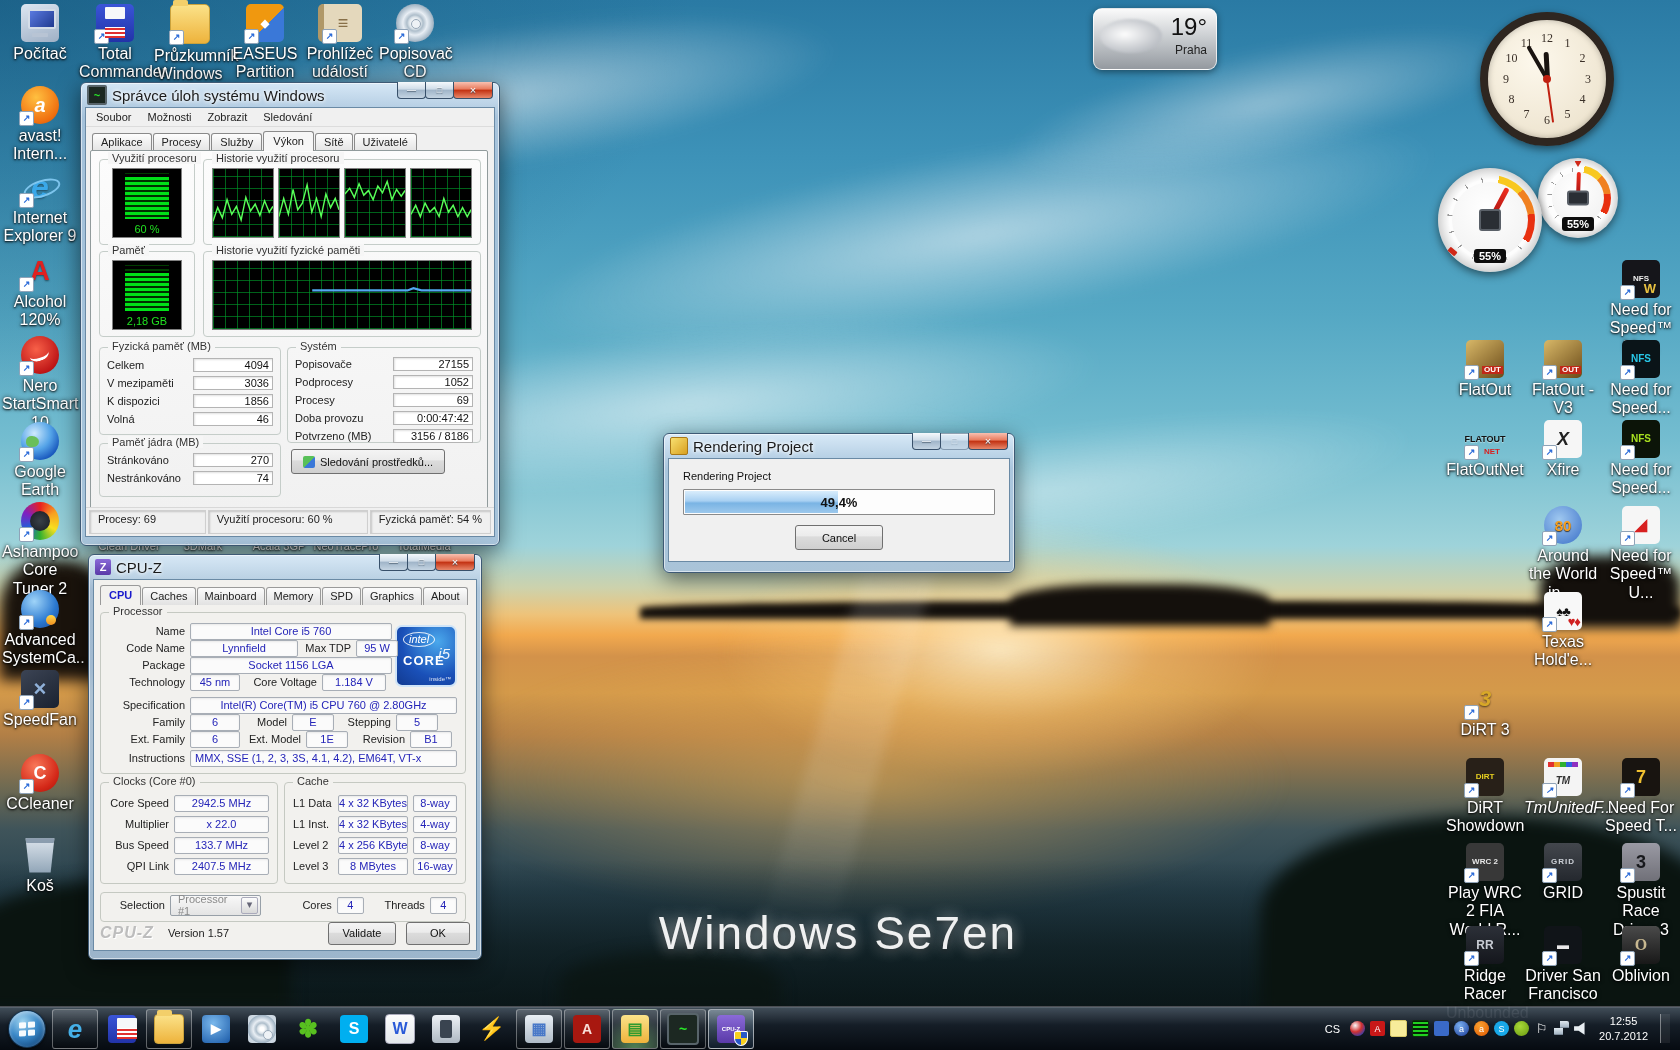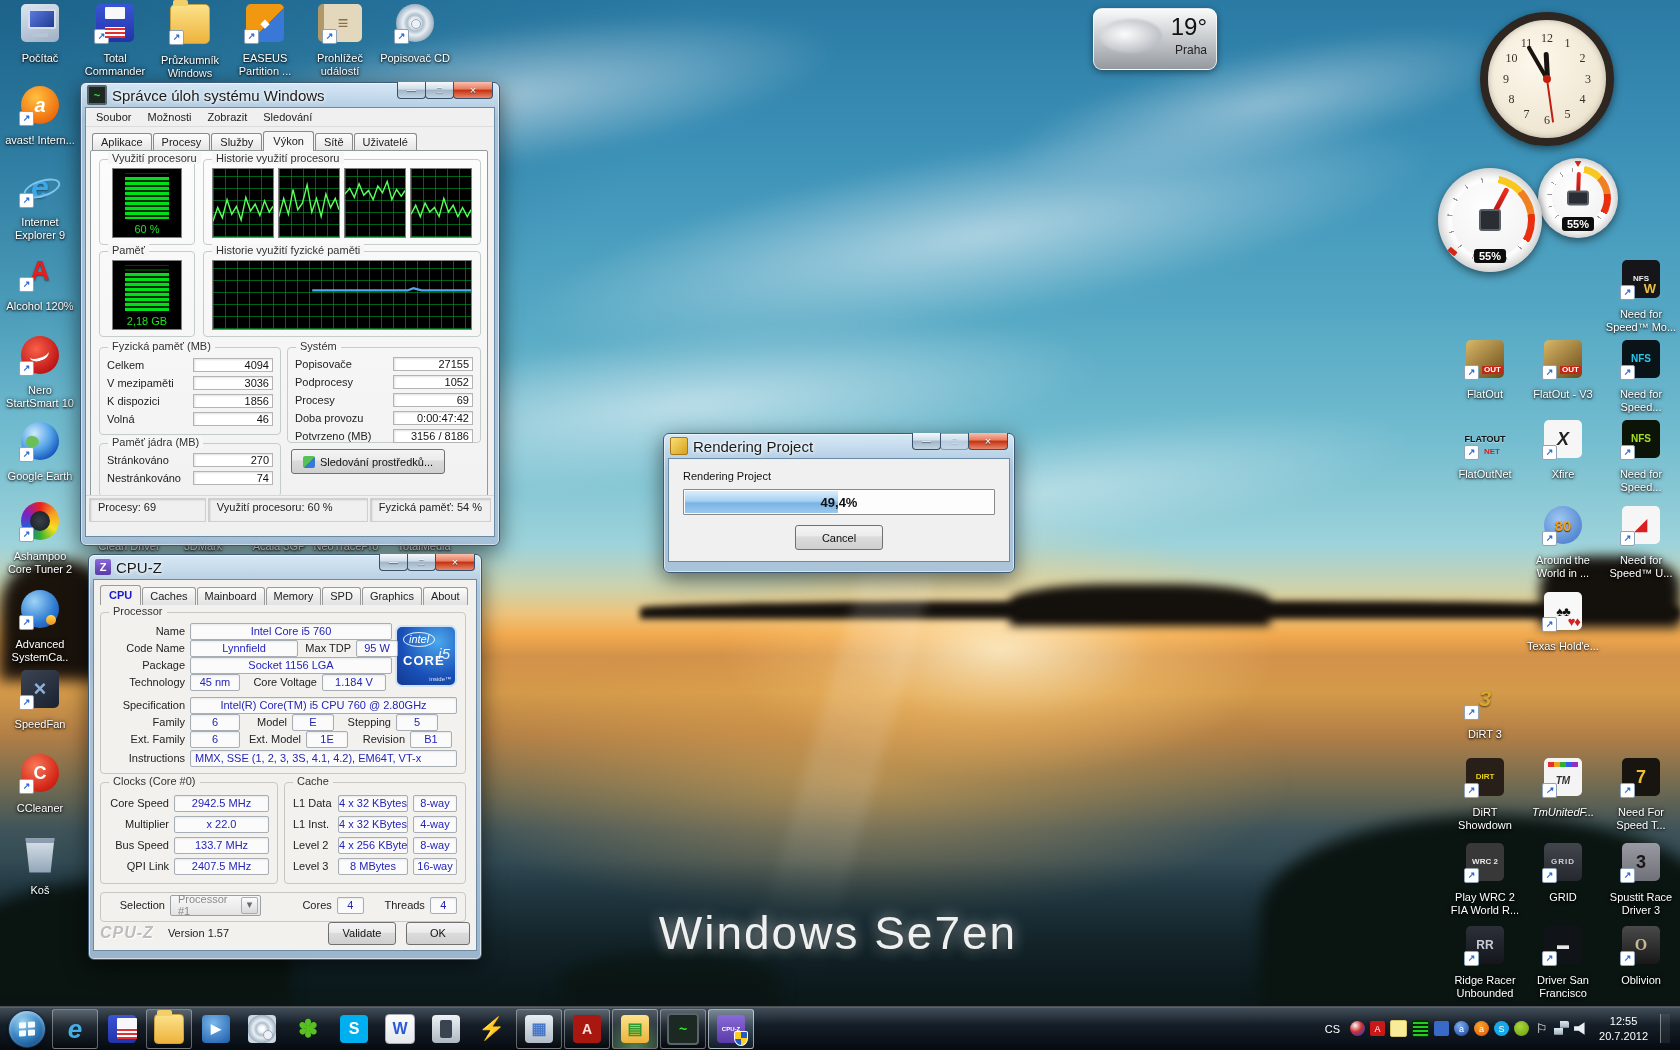--- a/index.html
+++ b/index.html
@@ -45,21 +45,21 @@
 
   
   .dicon{position:absolute;text-align:center;z-index:1;cursor:default}
   .tile{width:38px;height:38px;margin:0 auto;position:relative;border-radius:5px;
         display:flex;align-items:center;justify-content:center}
   .glyph{font-weight:bold;color:#fff;line-height:1}
   .glyph2{position:absolute;font-weight:bold;line-height:1}
   .sc-arrow{position:absolute;left:-2px;bottom:-2px;width:13px;height:13px;background:#fff;
     border:1px solid #8fa3b8;border-radius:2px;color:#2a6ad8;font-size:9px;line-height:12px;
     text-align:center;font-weight:bold}
-  .dlabel{margin-top:10px;font-size:11px;line-height:1.15;color:#fff;
+  .dlabel{margin-top:3px;font-size:16px;line-height:1.15;color:#fff;
     text-shadow:0 1px 2px rgba(0,0,0,.95),0 0 4px rgba(0,0,0,.8)}
   .mid-label{position:absolute;z-index:1;text-align:center;font-size:11px;color:#fff;
     text-shadow:0 1px 2px rgba(0,0,0,.95),0 0 4px rgba(0,0,0,.8)}
 
   
   .ic-computer{background:linear-gradient(160deg,#dce6f2,#9fb0c5)}
   .ic-computer::before{content:"";position:absolute;top:5px;left:7px;width:24px;height:16px;
      background:linear-gradient(135deg,#5a7ae0,#203a90);border:2px solid #d4dde8;border-radius:2px}
   .ic-computer::after{content:"";position:absolute;bottom:5px;left:11px;width:16px;height:4px;background:#b8c4d4;border-radius:1px}
   .ic-totalcmd{background:linear-gradient(180deg,#3a55d8,#2233a8)}
@@ -214,21 +214,21 @@
                      repeating-linear-gradient(0deg,rgba(0,150,40,.65) 0 1px,transparent 1px 12px)}
   .graph svg{position:absolute;inset:0;width:100%;height:100%}
   .trow{display:flex;justify-content:space-between;align-items:center;padding:1px 7px;height:16px}
   .tl{color:#222}
   .tv{background:#fff;border:1px solid #b4b4b4;box-shadow:inset 1px 1px 2px rgba(0,0,0,.12);
     min-width:72px;text-align:right;padding:0 3px;color:#111}
   #resmon{position:absolute;left:200px;top:298px;width:152px;height:23px;display:flex;gap:5px;
     align-items:center;justify-content:center;border:1px solid #707070;border-radius:3px;
     background:linear-gradient(#f4f4f4,#ebebeb 45%,#dcdcdc 46%,#cfcfcf);color:#111}
   #resmon .ri{width:12px;height:12px;border-radius:2px;background:linear-gradient(135deg,#58c058 0 50%,#3a78d8 50%)}
-  .statusbar{position:absolute;left:0;right:0;bottom:12px;height:24px;display:flex;gap:2px;
+  .statusbar{position:absolute;left:0;right:0;bottom:0;height:24px;display:flex;gap:2px;
     padding:2px 3px;background:#f0f0f0;border-top:1px solid #d8d8d8}
   .scell{box-shadow:inset 1px 1px 2px rgba(0,0,0,.18);border:1px solid #cfcfcf;
     padding:2px 8px;color:#222;white-space:nowrap}
 
   
   #cpuz{left:88px;top:554px;width:384px;height:400px;z-index:4}
   #cpuz .win-body{height:370px;background:#f2f1ee}
   .ctabstrip{position:absolute;left:6px;top:5px;display:flex;align-items:flex-end}
   .ctab{border:1px solid #9a9a9a;border-bottom:none;border-radius:3px 3px 0 0;margin-right:1px;
     padding:2px 7px 3px;background:linear-gradient(#fbfbfb,#e2e2e2);color:#222}

